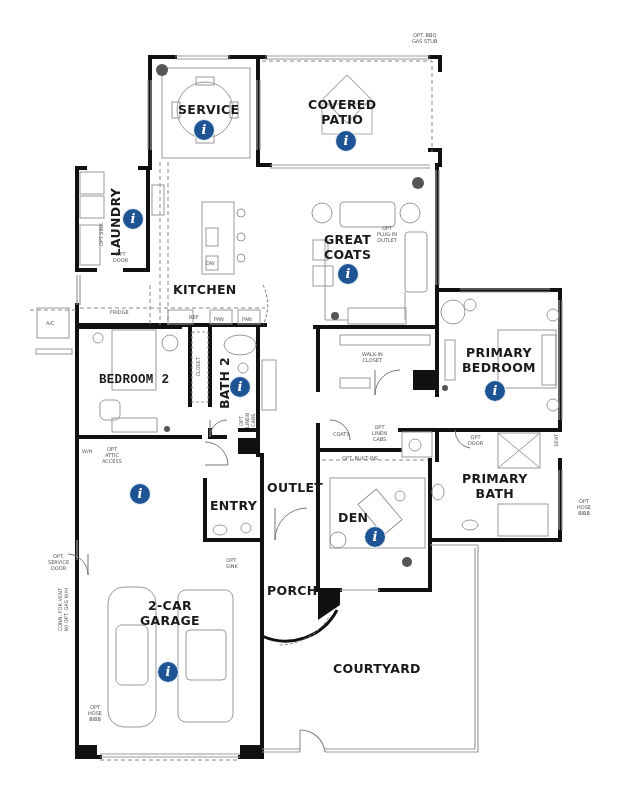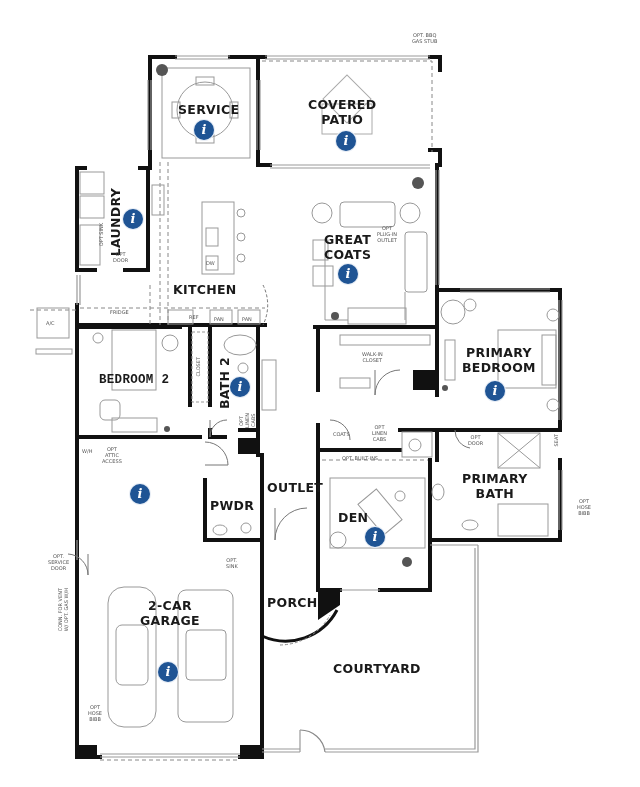--- a/index.html
+++ b/index.html
@@ -254,25 +254,25 @@
 PATIO</div>
 <div class="room-label vert" style="left:108px;top:188px;">LAUNDRY</div>
 <div class="room-label" style="left:173px;top:282px;">KITCHEN</div>
 <div class="room-label" style="left:324px;top:232px;">GREAT
 COATS</div>
 <div class="room-label" style="left:462px;top:345px;">PRIMARY
 BEDROOM</div>
 <div class="room-label" style="left:99px;top:373px;font-family:Liberation Mono, monospace;">BEDROOM 2</div>
 <div class="room-label vert" style="left:217px;top:357px;">BATH 2</div>
 <div class="room-label" style="left:267px;top:480px;">OUTLET</div>
-<div class="room-label" style="left:210px;top:498px;">PWDR</div>
+<div class="room-label" style="left:210px;top:498px;">ENTRY</div>
 <div class="room-label" style="left:338px;top:510px;">DEN</div>
 <div class="room-label" style="left:462px;top:471px;">PRIMARY
 BATH</div>
-<div class="room-label" style="left:267px;top:583px;margin-top:12px;">PORCH</div>
+<div class="room-label" style="left:267px;top:583px;">PORCH</div>
 <div class="room-label" style="left:140px;top:598px;text-align:center;">2-CAR
 GARAGE</div>
 <div class="room-label" style="left:333px;top:661px;">COURTYARD</div>
 
 <div class="info" style="left:194px;top:120px;">i</div>
 <div class="info" style="left:336px;top:131px;">i</div>
 <div class="info" style="left:123px;top:209px;">i</div>
 <div class="info" style="left:338px;top:264px;">i</div>
 <div class="info" style="left:485px;top:381px;">i</div>
 <div class="info" style="left:230px;top:377px;">i</div>

